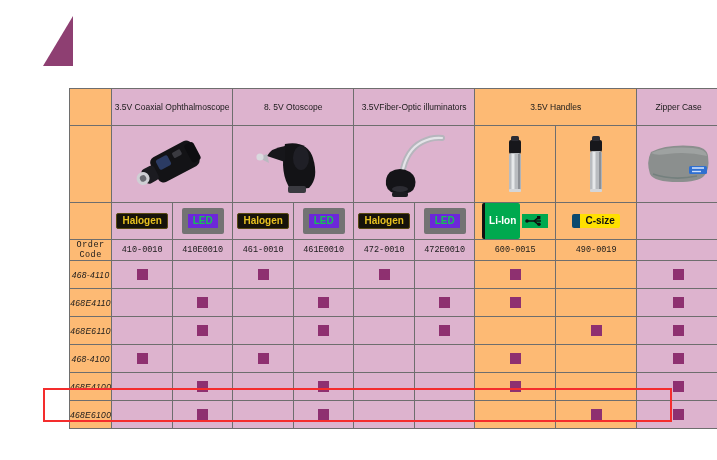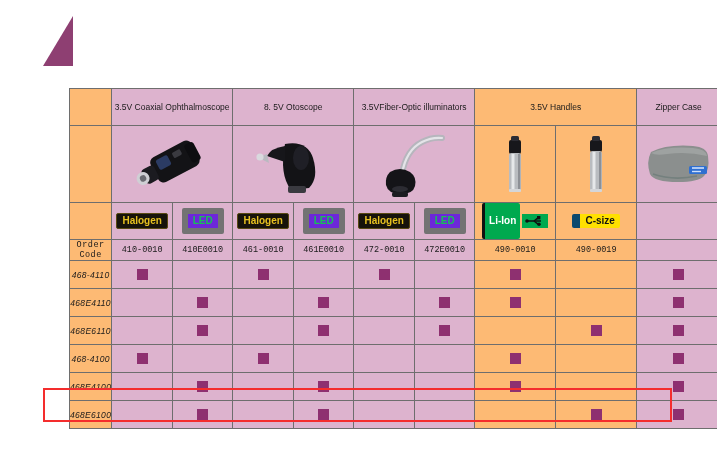--- a/index.html
+++ b/index.html
@@ -245,21 +245,21 @@
   </tr>
 
   <tr class="ocode-row">
     <td class="white ocode-label">Order Code</td>
     <td class="pink">410-0010</td>
     <td class="pink">410E0010</td>
     <td class="pink">461-0010</td>
     <td class="pink">461E0010</td>
     <td class="pink">472-0010</td>
     <td class="pink">472E0010</td>
-    <td class="white">490-0010</td>
+    <td class="white">600-0015</td>
     <td class="white">490-0019</td>
     <td class="pink"></td>
   </tr>
 
   <tr class="data-row">
     <td class="white model">468-4110</td>
     <td class="pink"><span class="dot"></span></td>
     <td class="pink"></td>
     <td class="pink"><span class="dot"></span></td>
     <td class="pink"></td>

